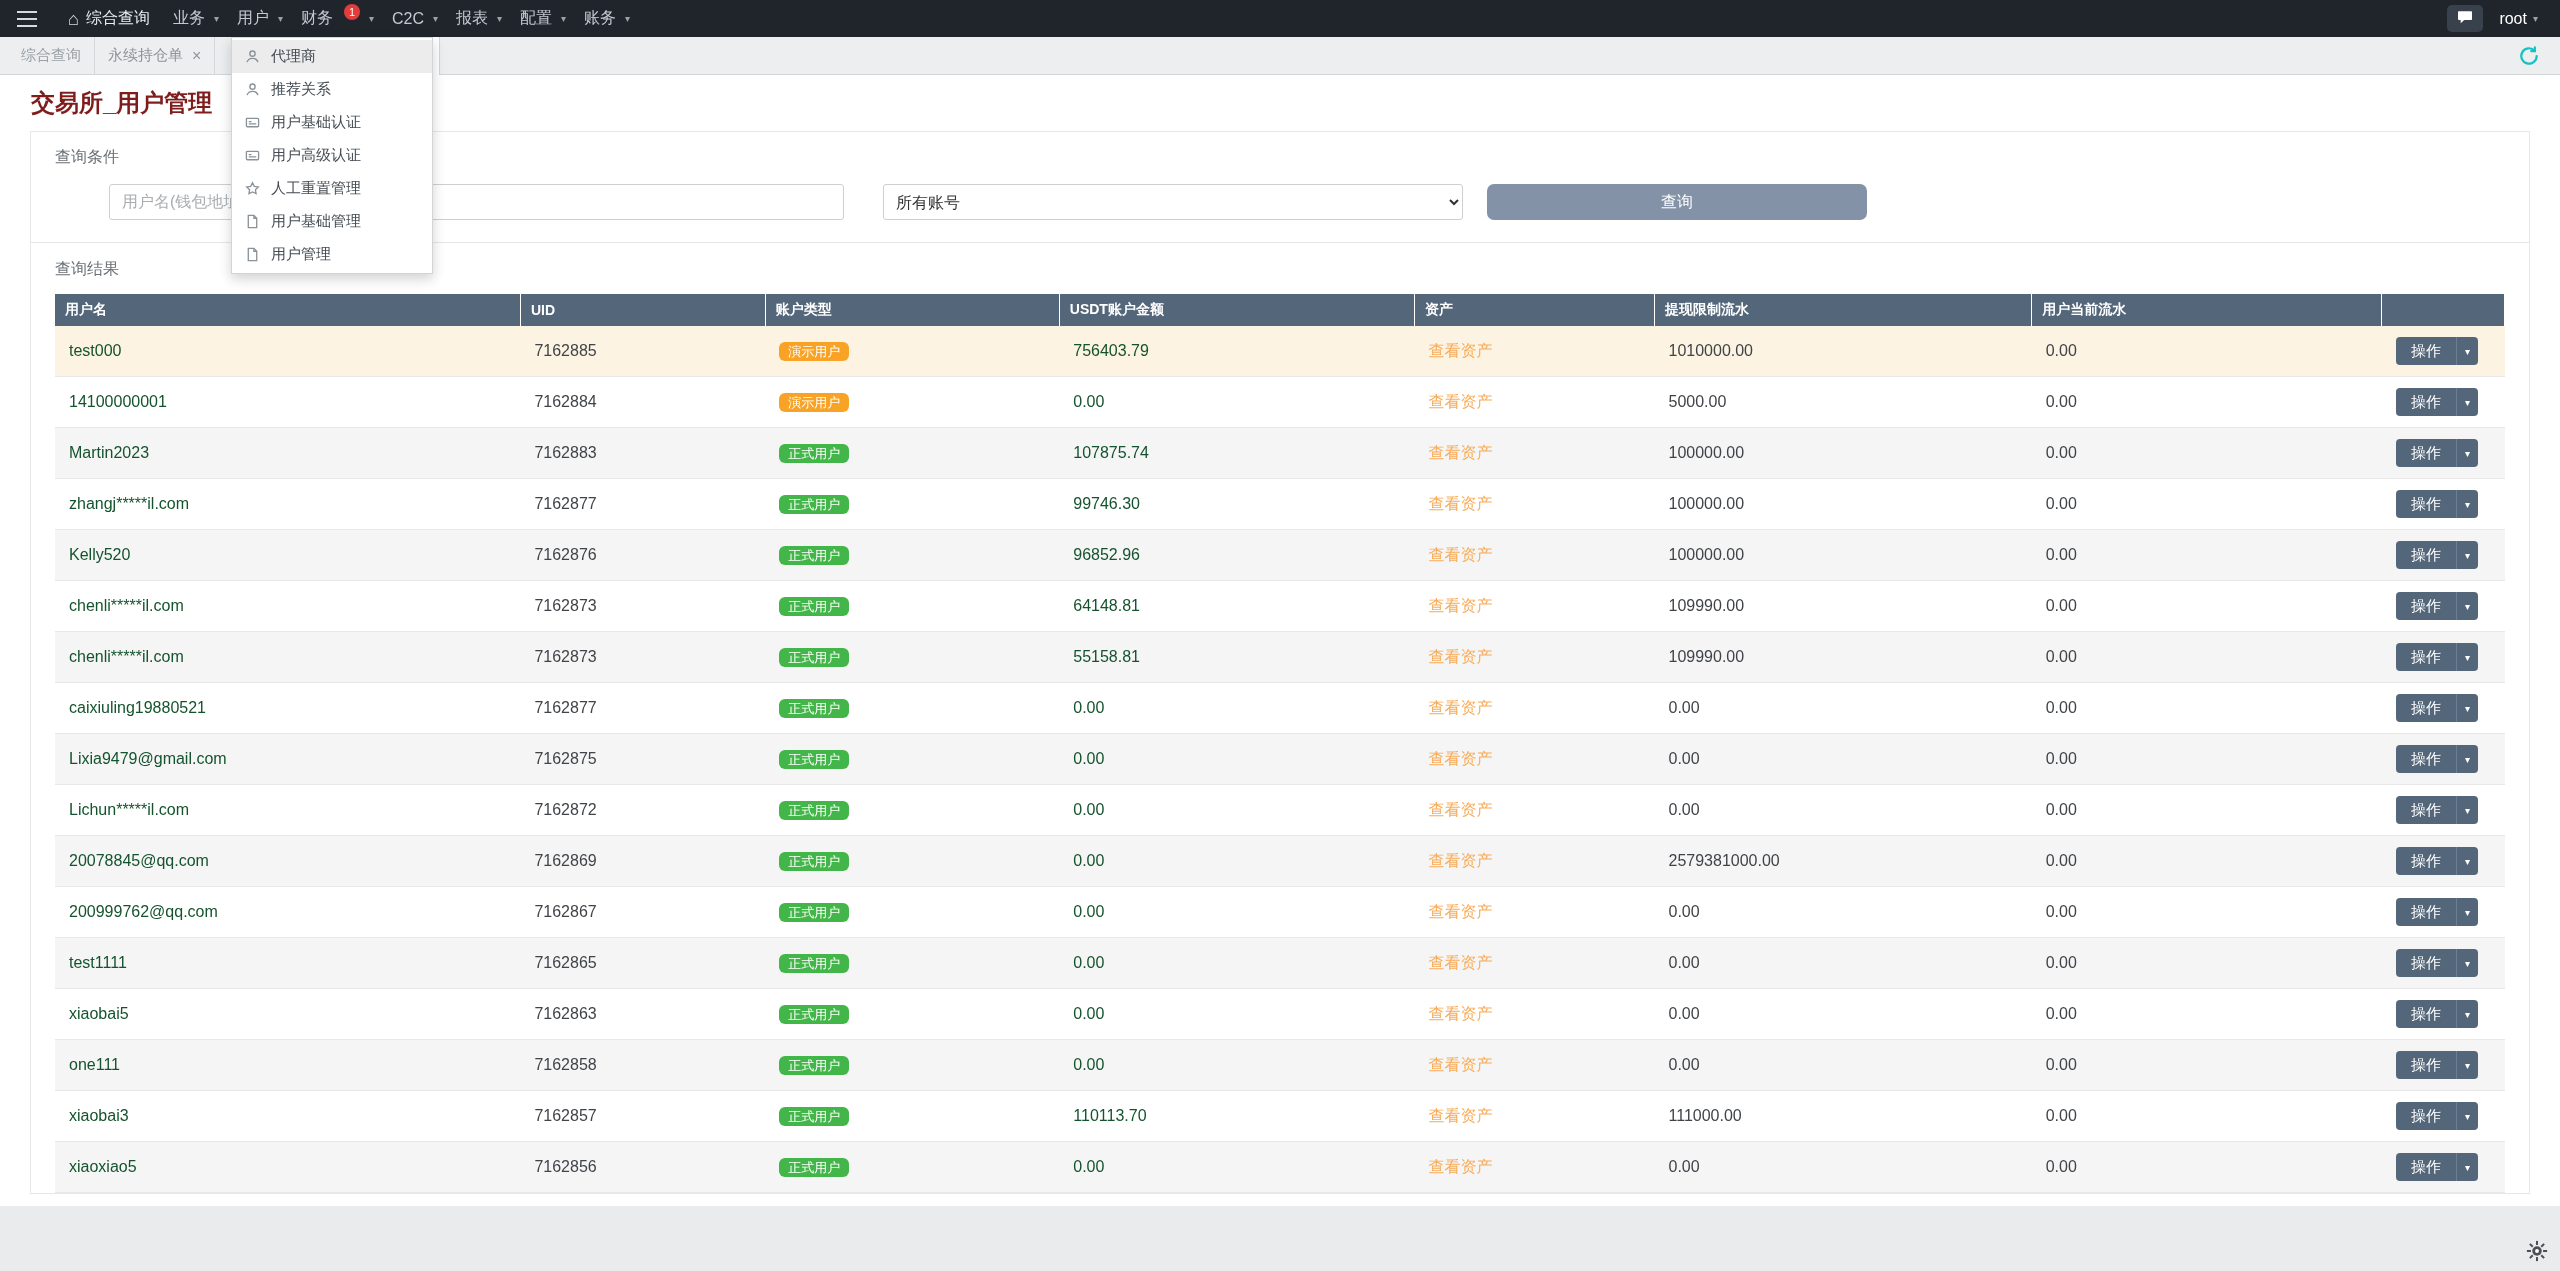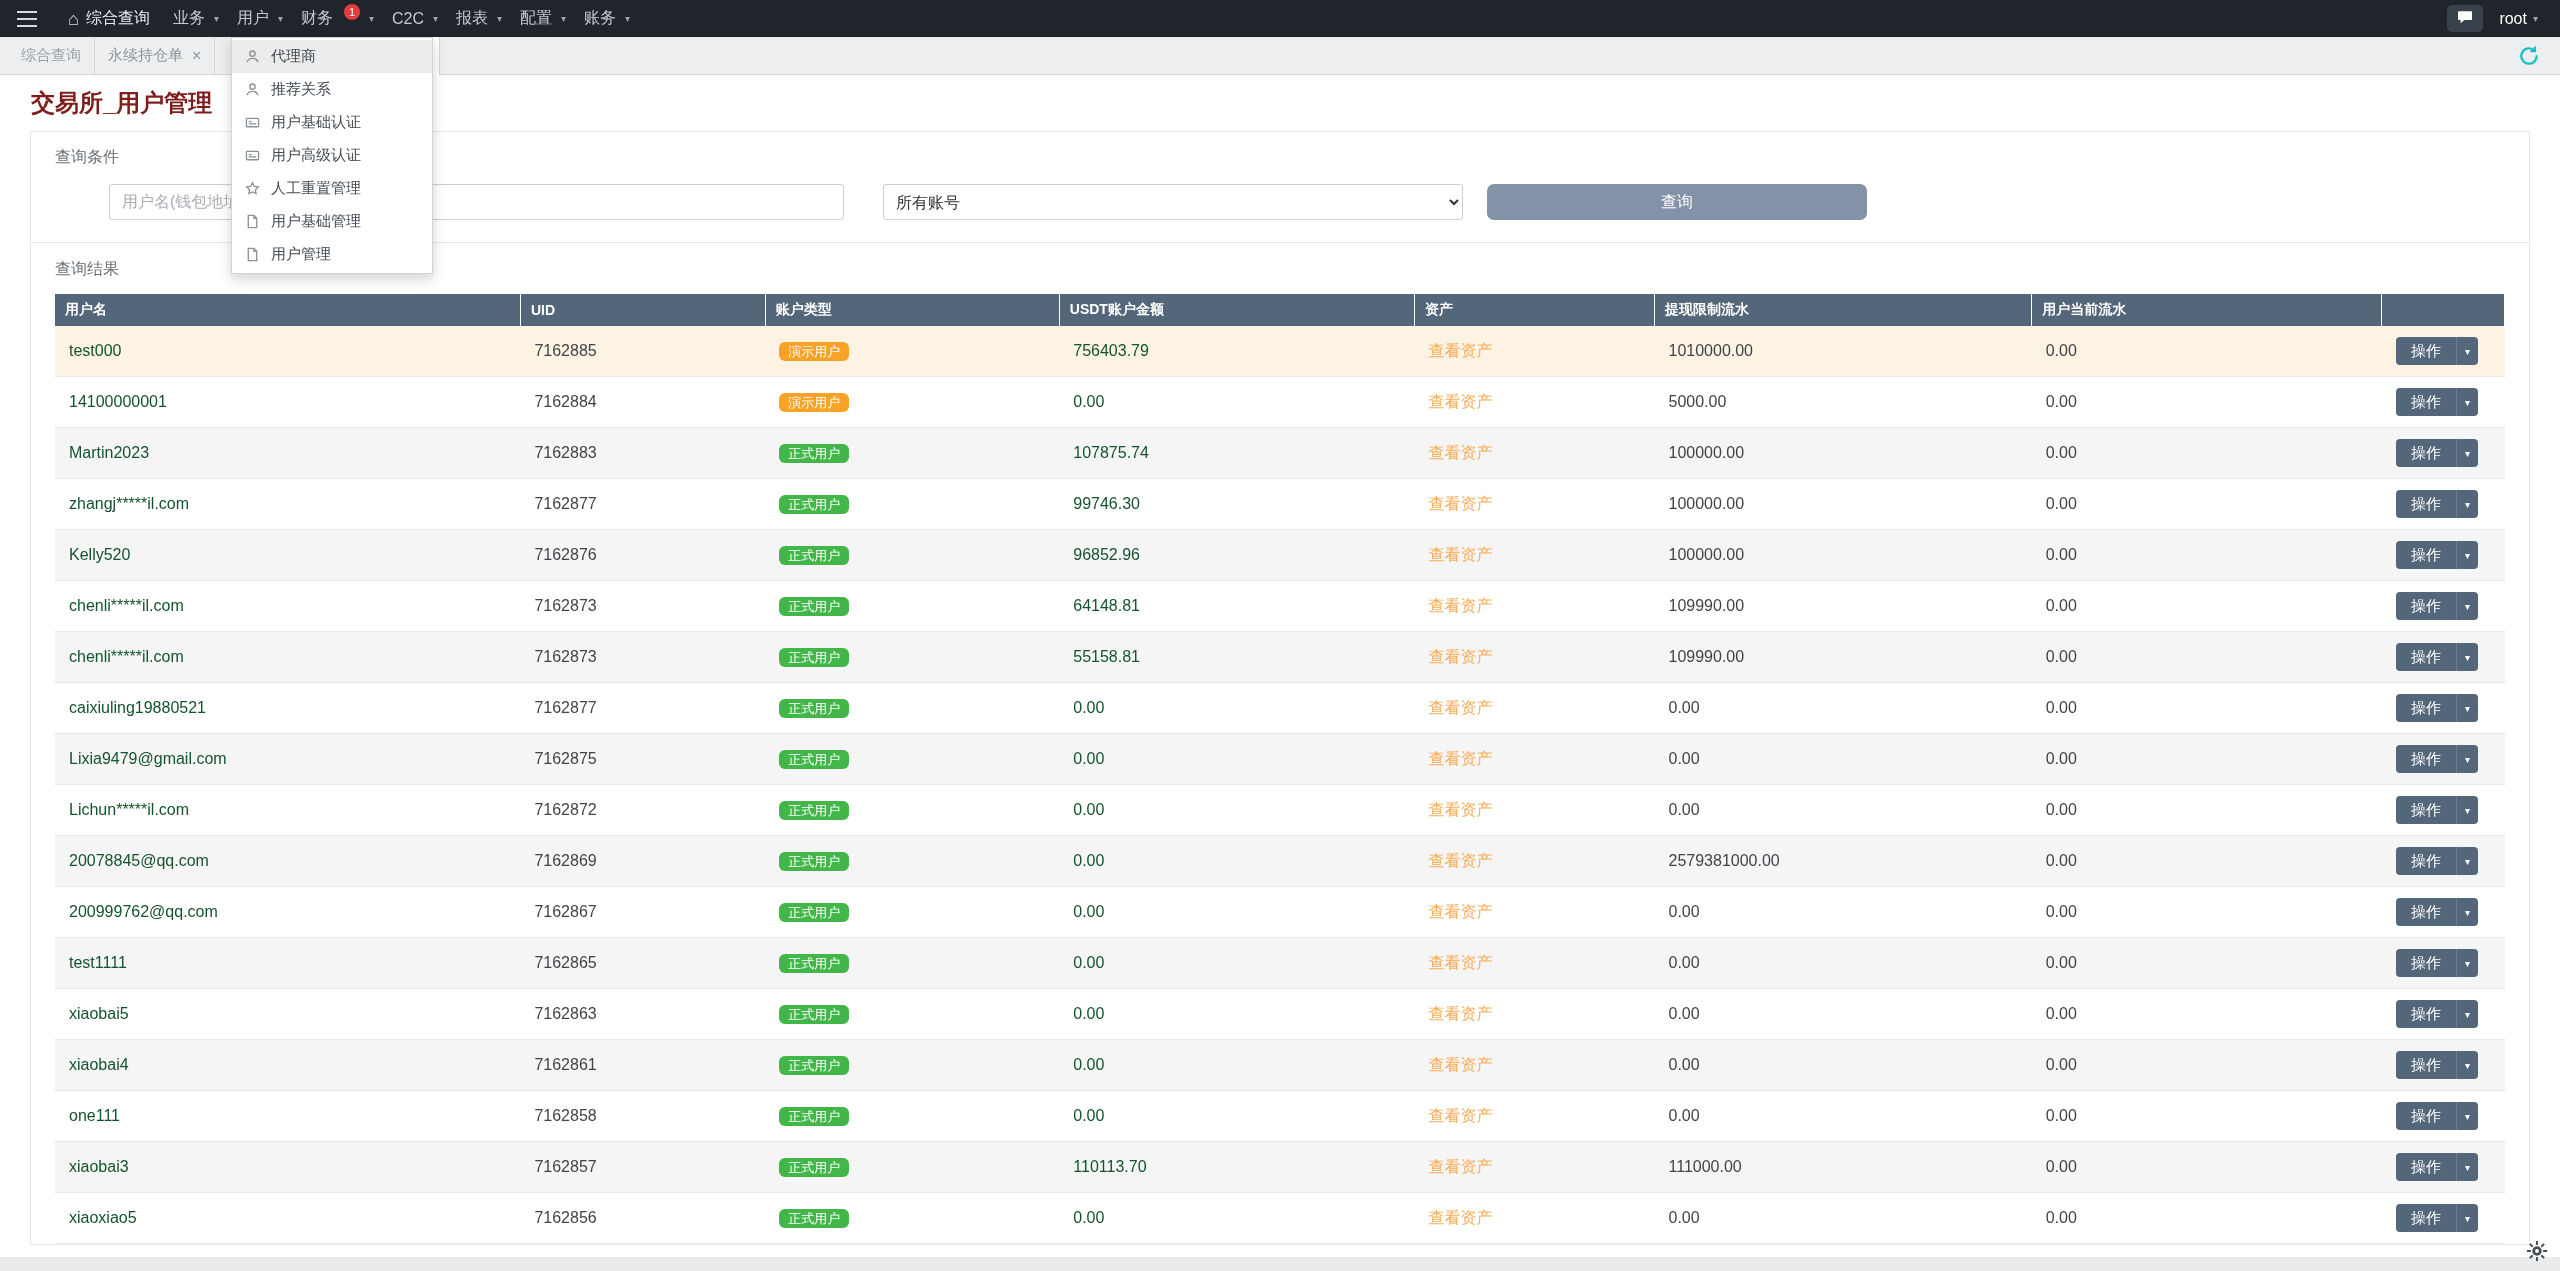--- a/index.html
+++ b/index.html
@@ -432,33 +432,20 @@
                 <td><a class="link-amount">0.00</a></td>
                 <td><a class="link-assets">查看资产</a></td>
                 <td>0.00</td>
                 <td>0.00</td>
                 <td class="action-cell"><div class="action-btn">
                     <span class="action-main">操作</span>
                     <span class="action-caret">▾</span>
                   </div></td>
               </tr>
               <tr>
-                <td><a class="link-user">xiaobai4</a></td>
-                <td>7162861</td>
-                <td><span class="badge-type badge-normal">正式用户</span></td>
-                <td><a class="link-amount">0.00</a></td>
-                <td><a class="link-assets">查看资产</a></td>
-                <td>0.00</td>
-                <td>0.00</td>
-                <td class="action-cell"><div class="action-btn">
-                    <span class="action-main">操作</span>
-                    <span class="action-caret">▾</span>
-                  </div></td>
-              </tr>
-              <tr>
                 <td><a class="link-user">one111</a></td>
                 <td>7162858</td>
                 <td><span class="badge-type badge-normal">正式用户</span></td>
                 <td><a class="link-amount">0.00</a></td>
                 <td><a class="link-assets">查看资产</a></td>
                 <td>0.00</td>
                 <td>0.00</td>
                 <td class="action-cell"><div class="action-btn">
                     <span class="action-main">操作</span>
                     <span class="action-caret">▾</span>

